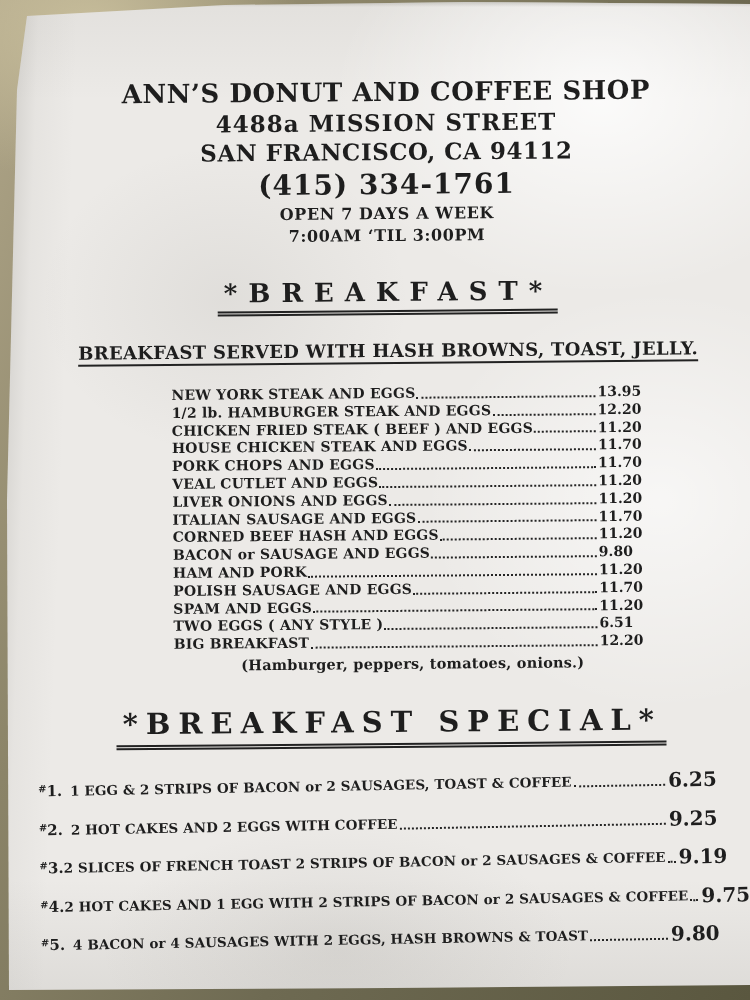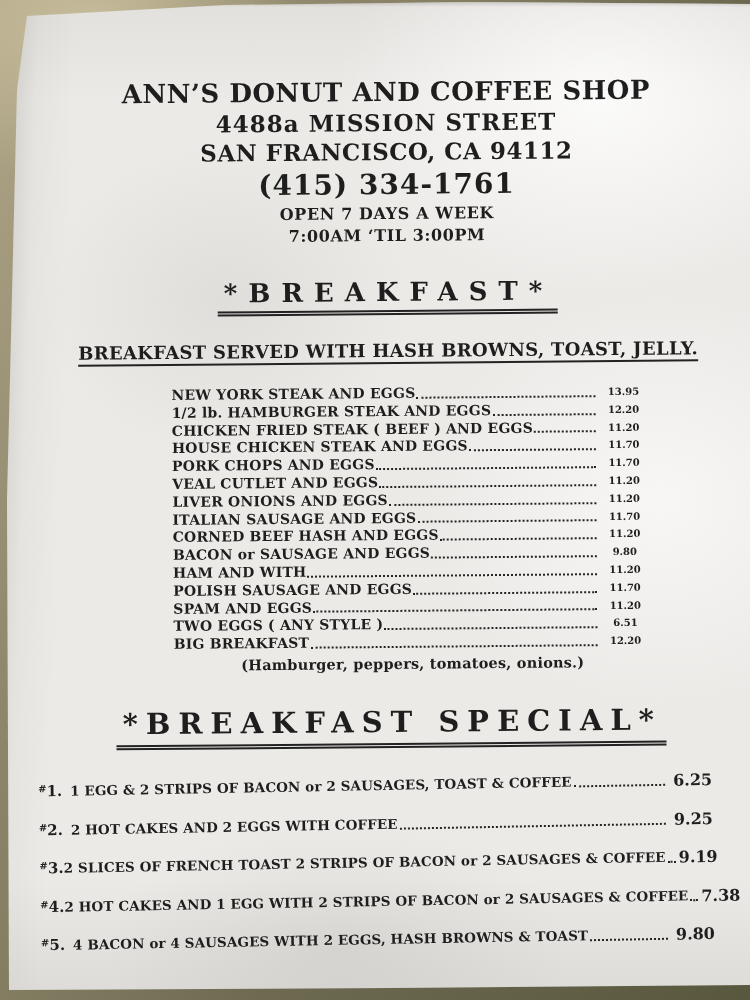--- a/index.html
+++ b/index.html
@@ -66,37 +66,37 @@
   }
 
   .menu-list { width: 478px; margin: 21px 0 0 138px; }
   .menu-row { display: flex; align-items: flex-end; line-height: 17.8px; font-size: 14px; }
   .menu-row .lbl { white-space: nowrap; letter-spacing: 0.2px; }
   .menu-row .leader {
     flex: 1; min-width: 10px;
     border-bottom: 2px dotted #242424;
     margin: 0 2px 4px 1px;
   }
-  .menu-row .price { width: 52px; text-align: center; font-size: 10px; white-space: nowrap; }
+  .menu-row .price { width: 52px; text-align: left; font-size: 14px; white-space: nowrap; }
   .list-note { text-align: center; font-size: 14.5px; margin-top: 3px; letter-spacing: 0.2px; }
 
   .special-title { margin-top: 33px; }
   .special-title .ul2 { font-size: 29px; letter-spacing: 8px; padding-bottom: 4px; }
 
   .specials { margin: 25px 34px 0 2px; transform: rotate(-0.55deg); }
   .special-row { display: flex; align-items: flex-end; line-height: 19px; font-size: 13.5px; margin-bottom: 16.5px; }
   .special-row .num { width: 32px; white-space: nowrap; font-size: 15px; }
   .special-row .hash { vertical-align: 4px; font-size: 10px; }
   .special-row .lbl { white-space: nowrap; letter-spacing: 0.1px; }
   .special-row .leader {
     flex: 1; min-width: 8px;
     border-bottom: 2px dotted #242424;
     margin: 0 3px 4px 2px;
   }
-  .special-row .price { width: 44px; text-align: right; font-size: 16px; white-space: nowrap; }
+  .special-row .price { width: 44px; text-align: right; font-size: 20px; white-space: nowrap; }
 </style>
 </head>
 <body>
 
 <div class="page">
   <div class="paper">
     <div class="content">
 
       <div class="hdr shop-name">ANN’S DONUT AND COFFEE SHOP</div>
       <div class="hdr shop-address">4488a MISSION STREET</div>
@@ -169,21 +169,21 @@
             <span class="price">11.20</span>
           </div>
 
           <div class="menu-row">
             <span class="lbl">BACON  or  SAUSAGE AND EGGS</span>
             <span class="leader"></span>
             <span class="price">9.80</span>
           </div>
 
           <div class="menu-row">
-            <span class="lbl">HAM AND WITH</span>
+            <span class="lbl">HAM AND PORK</span>
             <span class="leader"></span>
             <span class="price">11.20</span>
           </div>
 
           <div class="menu-row">
             <span class="lbl">POLISH SAUSAGE AND EGGS</span>
             <span class="leader"></span>
             <span class="price">11.70</span>
           </div>
 
@@ -231,21 +231,21 @@
             <span class="num"><sup class="hash">#</sup><span>3.</span></span>
             <span class="lbl">2 SLICES OF FRENCH TOAST 2 STRIPS OF BACON  or  2 SAUSAGES &amp; COFFEE</span>
             <span class="leader"></span>
             <span class="price">9.19</span>
           </div>
 
           <div class="special-row">
             <span class="num"><sup class="hash">#</sup><span>4.</span></span>
             <span class="lbl">2 HOT CAKES AND 1 EGG WITH 2 STRIPS OF BACON  or  2 SAUSAGES &amp; COFFEE</span>
             <span class="leader"></span>
-            <span class="price">7.38</span>
+            <span class="price">9.75</span>
           </div>
 
           <div class="special-row">
             <span class="num"><sup class="hash">#</sup><span>5.</span></span>
             <span class="lbl">4 BACON  or  4 SAUSAGES WITH 2 EGGS, HASH BROWNS &amp; TOAST</span>
             <span class="leader"></span>
             <span class="price">9.80</span>
           </div>
         </div>
 

